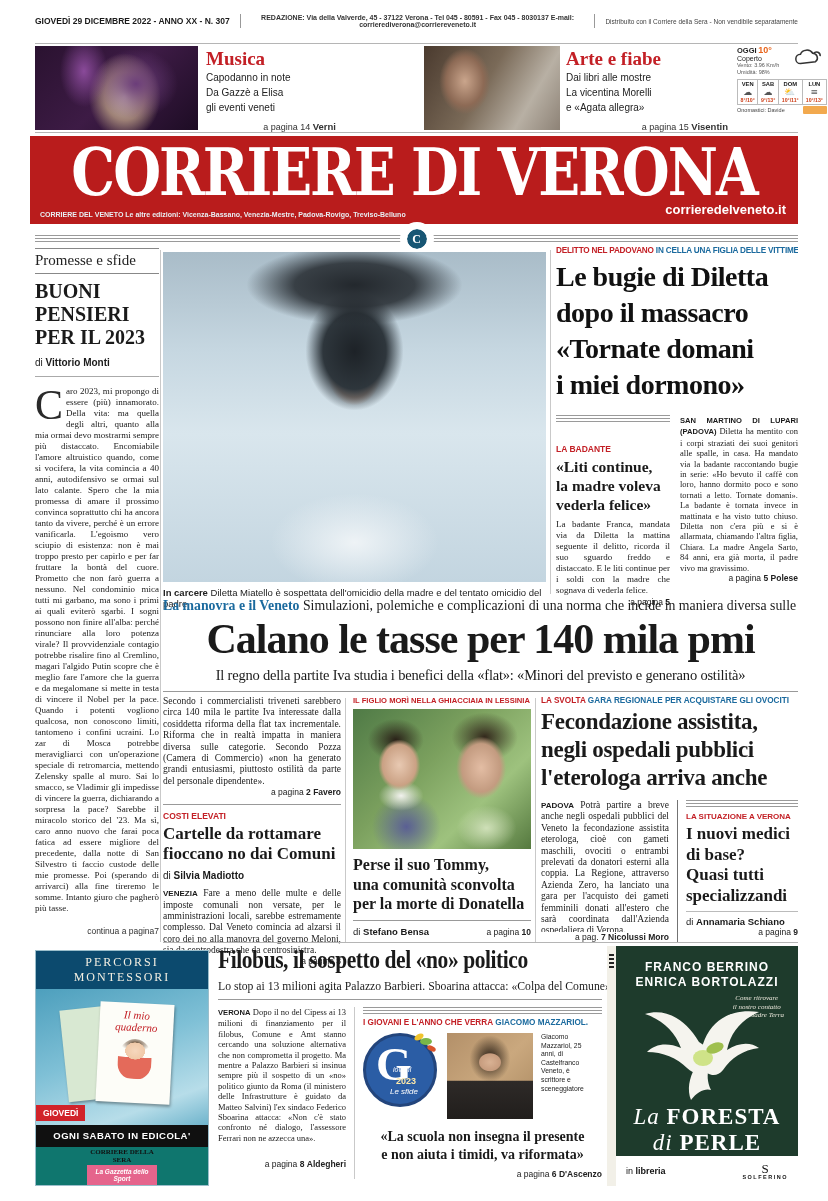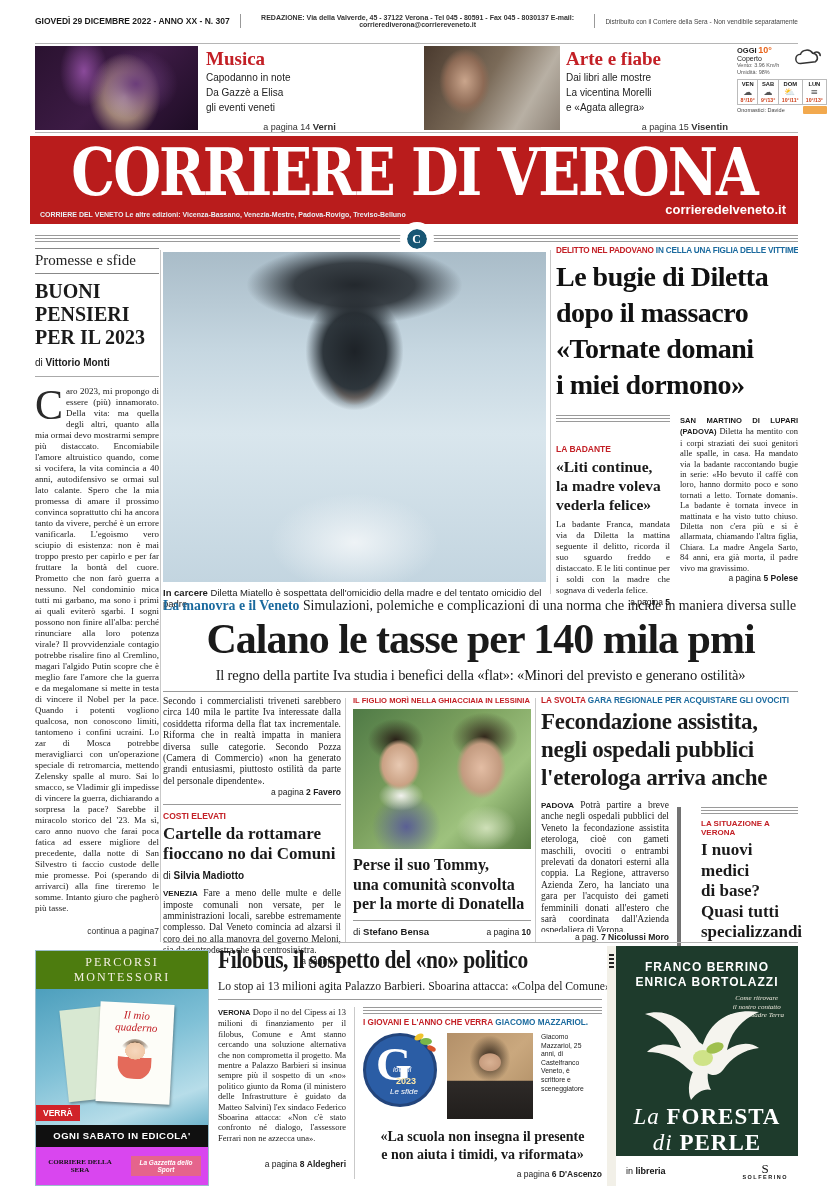--- a/index.html
+++ b/index.html
@@ -153,43 +153,43 @@
   #col-tommy .byrow { display:flex; justify-content:space-between; align-items:baseline; margin-top:5px; }
   #col-tommy .byl { font-size:9.5px; }
 
   #col-feconda { position:absolute; left:541px; top:696px; width:257px; }
   #col-feconda .kicker { font-size:8.2px; font-weight:bold; white-space:nowrap; overflow:hidden; }
   #col-feconda .headline { font-family:"Liberation Serif", serif; font-weight:bold; font-size:23px; line-height:28px;
      letter-spacing:-0.3px; margin-top:3px; }
   #col-feconda .subrow { display:flex; margin-top:8px; }
   #feconda-body { width:128px; }
   #feconda-body .body { font-family:"Liberation Serif", serif; font-size:9.5px; line-height:11.4px; height:132px; }
-  #medici { width:121px; margin-left:8px; border-left:4px solid #737373; padding-left:20px;margin-top:7px; }
+  #medici { width:121px; margin-left:8px; border-left:1px solid #737373; padding-left:8px; }
   #medici .title { font-family:"Liberation Serif", serif; font-weight:bold; font-size:17px; line-height:20.5px; margin-top:3px; }
   #medici .byline { font-size:9.5px; margin-top:5px; border-top:1px solid #bbb; padding-top:4px; }
 
   
   #montessori { position:absolute; left:35px; top:950px; width:174px; height:236px; border:1px solid #9bbecb; }
-  #montessori .mhead { height:38px; background:#4d7c0f; color:#f3efe2; text-align:center;
+  #montessori .mhead { height:38px; background:#0c4a6e; color:#f3efe2; text-align:center;
      font-family:"Liberation Serif", serif; letter-spacing:2px; font-size:12px; padding-top:4px; line-height:15px; }
   #montessori .mbody { position:relative; height:136px;
      background:linear-gradient(160deg,#4d9fbd 0%, #7fc0d6 45%, #b7dde9 80%, #6fb4cc 100%); }
   .bookcover { position:absolute; background:#fdfdf8; box-shadow:1px 2px 3px rgba(0,0,0,.35); }
   #cover-back { left:28px; top:18px; width:66px; height:92px; transform:rotate(-6deg); background:#d8e8d2; }
   #cover-front { left:62px; top:14px; width:74px; height:100px; transform:rotate(3deg); padding-top:6px; text-align:center; }
   #cover-front .ctitle { font-family:"Liberation Serif", serif; font-style:italic; color:#c32026; font-size:11px; line-height:12px; }
   #cover-front .kid { margin:6px auto 0; width:34px; height:40px; border-radius:50% 50% 40% 40%;
      background:radial-gradient(14px 12px at 50% 30%, #f6d7bd 0%, #f0c9a8 70%, rgba(0,0,0,0) 72%),
                 radial-gradient(20px 10px at 50% 12%, #5a3c22 0%, rgba(90,60,34,0) 75%),
                 linear-gradient(180deg, rgba(0,0,0,0) 45%, #e46a5a 46%, #e46a5a 100%); }
   #montessori .badge { position:absolute; left:0px; bottom:4px; background:#d1232a; color:#fff;
      font-weight:bold; font-size:8.5px; padding:3px 7px; }
   #montessori .strip { height:22px; background:#101010; color:#fff; text-align:center;
      font-weight:bold; font-size:9.5px; line-height:22px; letter-spacing:.5px; }
-  #montessori .logos { height:38px; background:#d946ef; display:flex; align-items:center; justify-content:space-around; }
+  #montessori .logos { height:38px; background:#0f766e; display:flex; align-items:center; justify-content:space-around;flex-direction:column; }
   #montessori .logo1 { font-family:"Liberation Serif", serif; font-weight:bold; font-size:7px; color:#111; width:74px; text-align:center; }
   #montessori .logo2 { background:#e5648c; color:#fff; font-style:italic; font-weight:bold; font-size:6.5px;
      padding:3px 4px; width:70px; text-align:center; }
 
   #filobus { position:absolute; left:218px; top:946px; width:384px; }
   #filobus .headline { font-family:"Liberation Serif", serif; font-weight:bold; font-size:25px; letter-spacing:-0.5px; }
   #filobus .subhead { font-family:"Liberation Serif", serif; font-size:13px; margin-top:4px;
      border-bottom:1px solid #999; padding-bottom:5px; }
   #filobus .row { display:flex; margin-top:7px; }
   #filobus .leftcol { width:128px; }
@@ -451,21 +451,21 @@
     </div>
     <div class="mbody">
       <div id="cover-back" class="bookcover"></div>
       <div id="cover-front" class="bookcover">
         <div class="ctitle">
           <div>Il mio</div>
           <div>quaderno</div>
         </div>
         <div class="kid"></div>
       </div>
-      <div class="badge">VERRÀ</div>
+      <div class="badge">GIOVEDÌ</div>
     </div>
     <div class="strip">OGNI SABATO IN EDICOLA'</div>
     <div class="logos">
       <div class="logo1">CORRIERE DELLA SERA</div>
       <div class="logo2">La Gazzetta dello Sport</div>
     </div>
   </div>
 
   <div id="filobus">
     <div class="headline nowrap"><span class="squeeze" style="transform:scaleX(.86);">Filobus, il sospetto del «no» politico</span></div>

